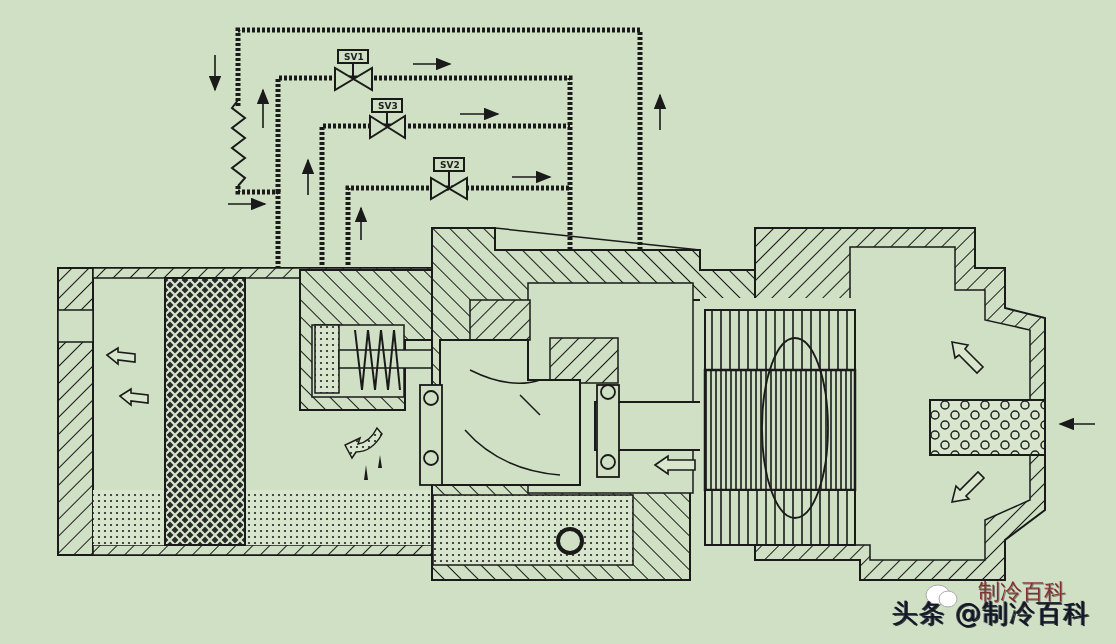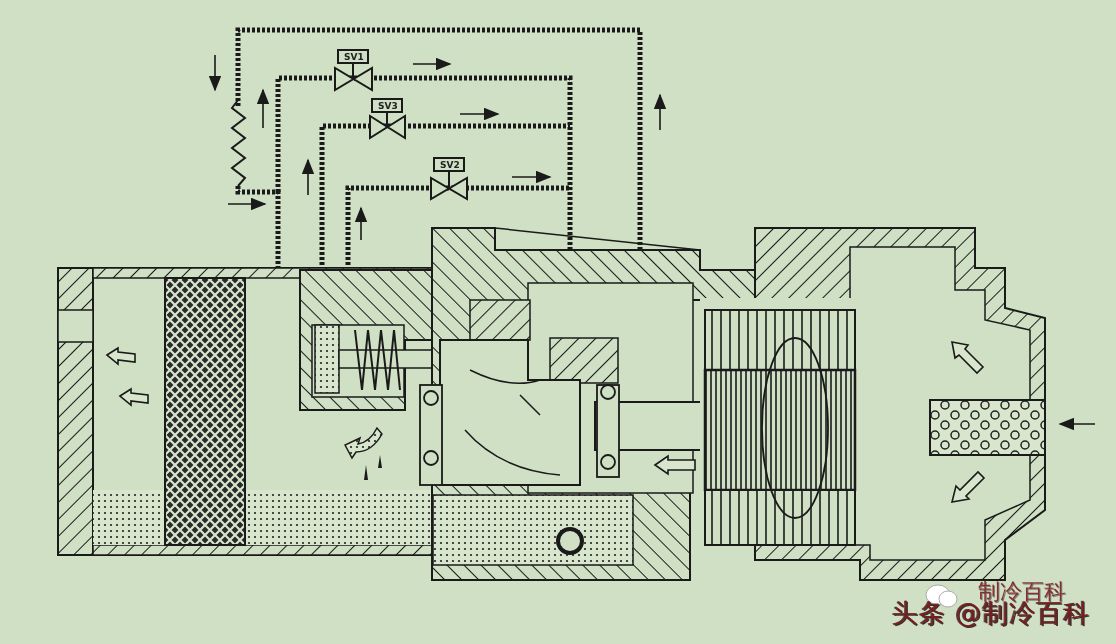--- a/index.html
+++ b/index.html
@@ -1,20 +1,20 @@
 <!DOCTYPE html>
 <html><head>
 <meta charset="utf-8">
 <style>
   html, body { margin: 0; padding: 0; }
   body { width: 1116px; height: 644px; background: #cfe0c4; overflow: hidden; position: relative;
          font-family: "DejaVu Sans", sans-serif; }
   #diagram { position: absolute; left: 0; top: 0; }
   .valve-label { font-family: "DejaVu Sans", sans-serif; font-size: 9px; font-weight: bold; fill: #222; }
-  .wm-main { position: absolute; left: 892px; top: 596px; font-size: 26px; color: #7f1d1d;
+  .wm-main { position: absolute; left: 892px; top: 596px; font-size: 26px; color: #0f172a;
              text-shadow: 1px 1px 0 #333, -1px 0 0 #555; letter-spacing: 1px; }
   .wm-ghost { position: absolute; left: 978px; top: 577px; font-size: 22px; color: #7f1d1d;
               text-shadow: 1px 1px 0 #777; opacity: 0.9; }
   .wm-logo { position: absolute; left: 925px; top: 583px; width: 34px; height: 26px; }
 </style>
 </head>
 <body>
 
 <svg id="diagram" width="1116" height="644" viewBox="0 0 1116 644" xmlns="http://www.w3.org/2000/svg">
   <defs>

